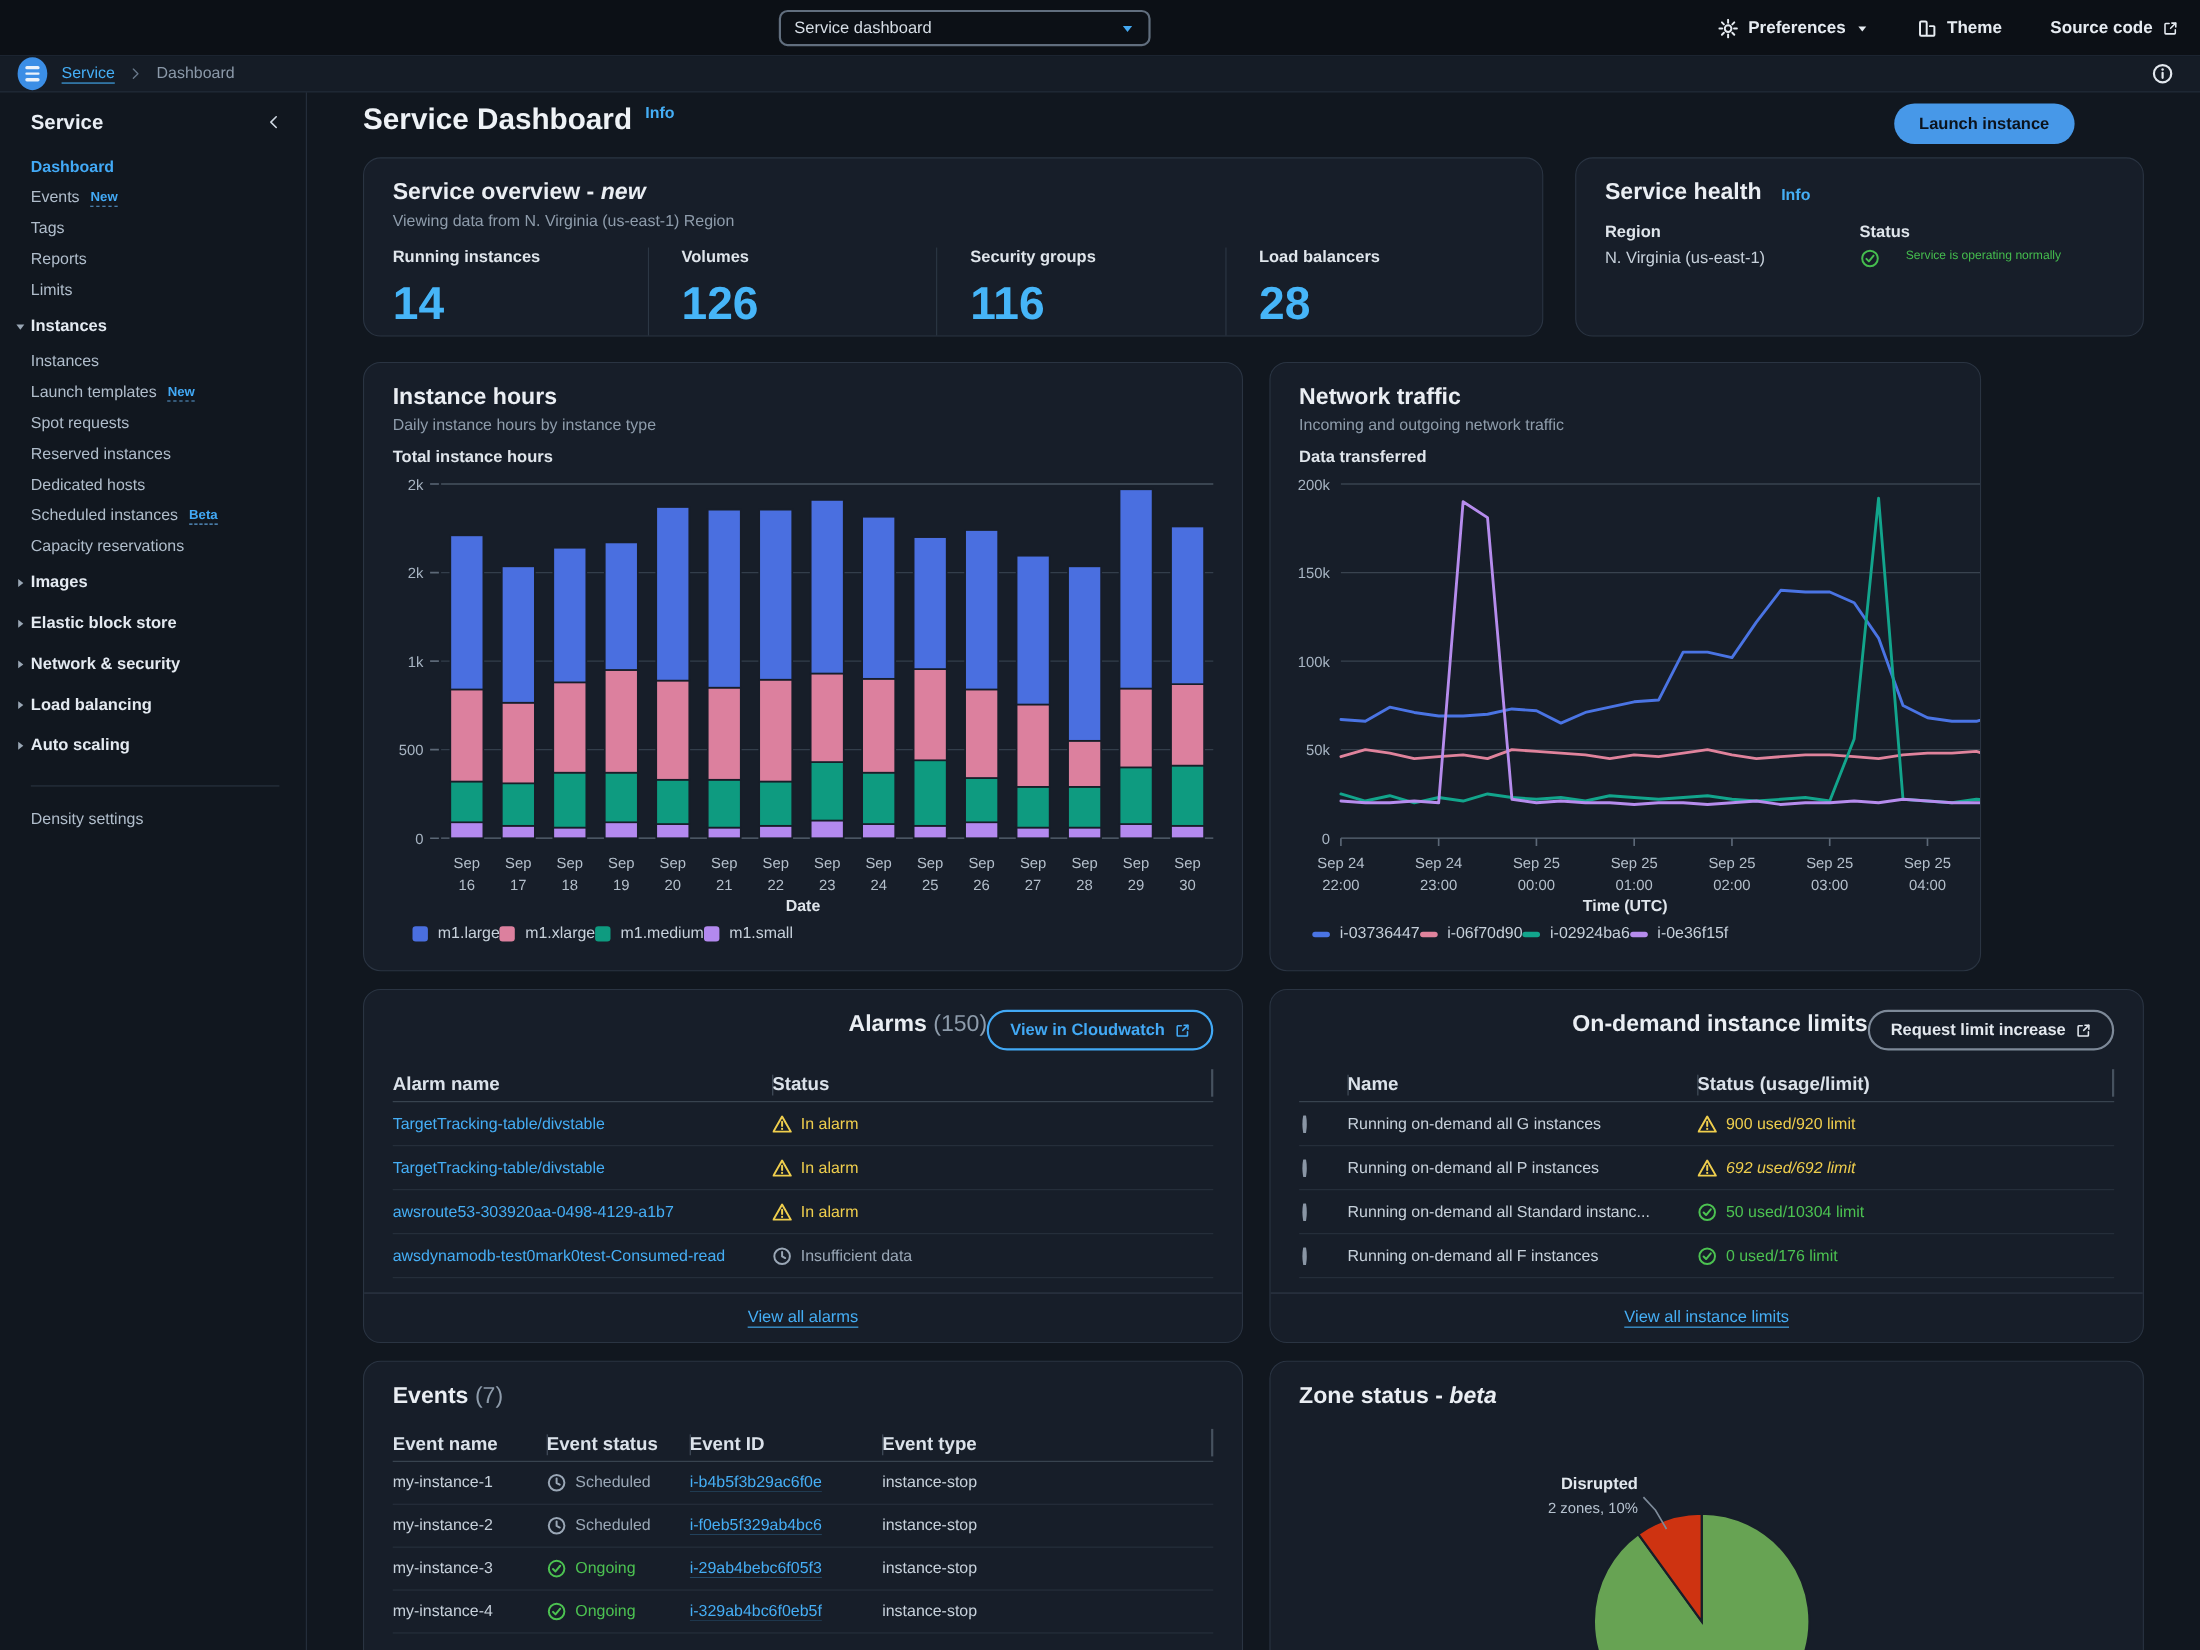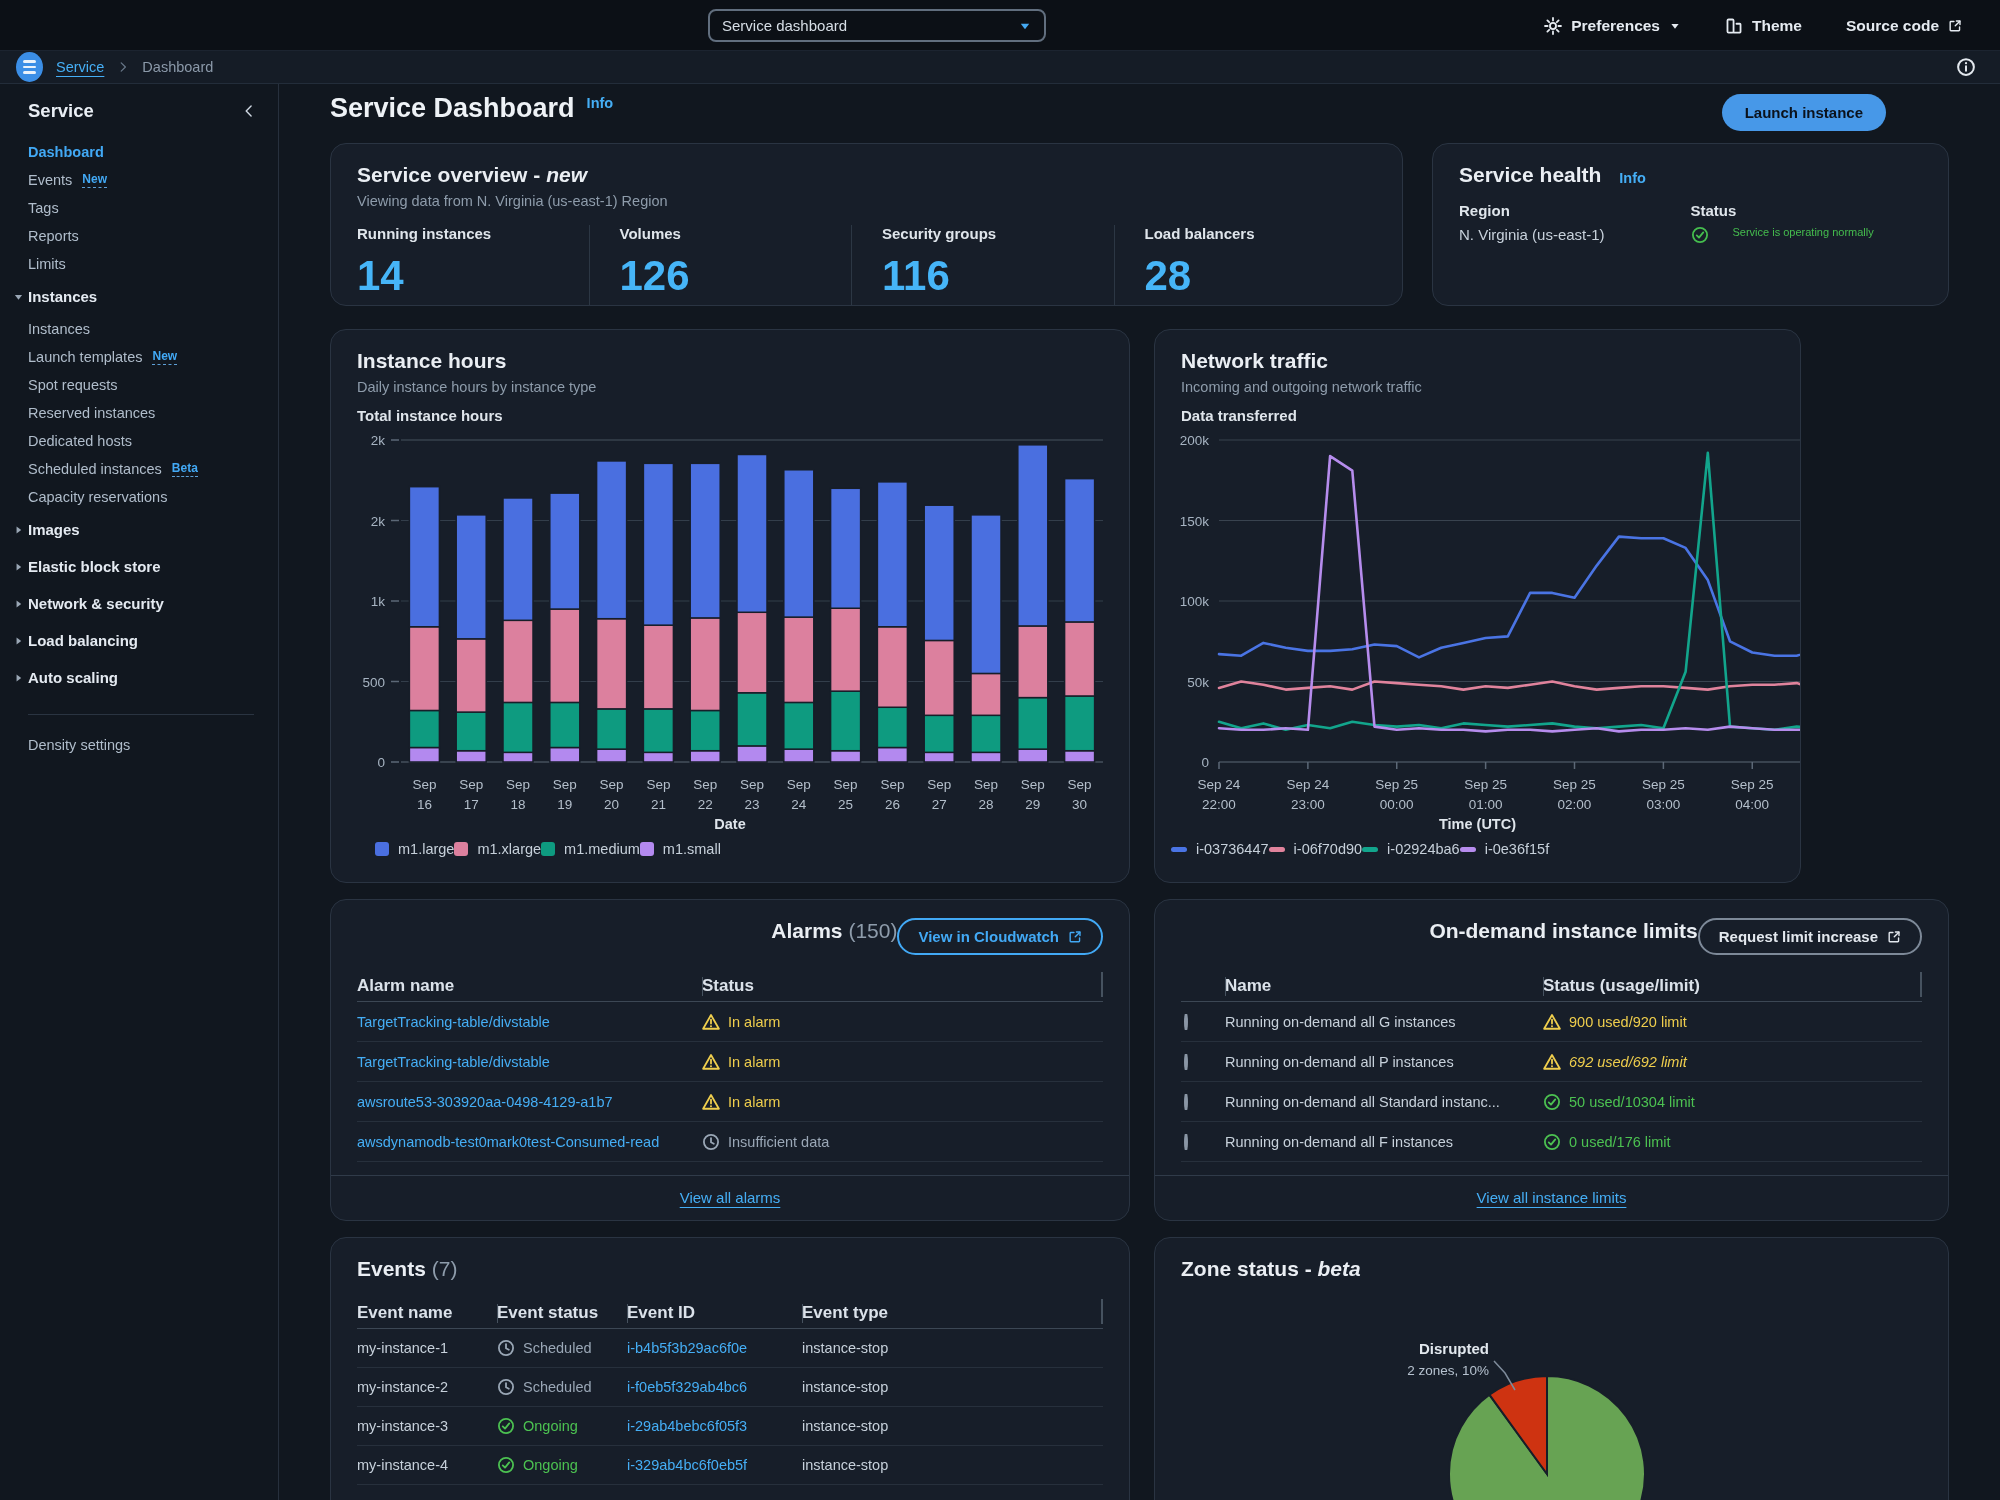--- a/index.html
+++ b/index.html
@@ -9,21 +9,21 @@
   .icon svg{width:100%;height:100%}
   .icon-12{width:12px;height:12px}
   .icon-14{width:14px;height:14px}
   .icon-20{width:20px;height:20px}
 
   
   .topbar{position:absolute;left:0;top:0;width:2000px;height:51px;background:#0c1016;border-bottom:1px solid #1c2430;box-sizing:border-box}
   .proj-select{position:absolute;left:708px;top:9px;width:338px;height:33px;border:2px solid #616e7e;border-radius:8px;
       box-sizing:border-box;display:flex;align-items:center;padding:0 12px;color:#d7dee6;font-size:15px;cursor:pointer}
   .proj-select .caret{margin-left:auto;color:#44a9f2}
-  .topbar-right{position:absolute;right:38px;top:0;height:51px;display:flex;align-items:center;gap:44px;color:#e6ebf1;font-weight:700;font-size:15.5px}
+  .topbar-right{position:absolute;right:20px;top:0;height:51px;display:flex;align-items:center;gap:44px;color:#e6ebf1;font-weight:700;font-size:15.5px}
   .topbar-item{display:flex;align-items:center;gap:9px;cursor:pointer}
 
   
   .subbar{position:absolute;left:0;top:51px;width:2000px;height:33px;background:#151c26;border-bottom:1px solid #232d3a;
       box-sizing:border-box;display:flex;align-items:center;padding-left:16px;gap:13px}
   .menu-btn{width:27px;height:30px;border-radius:50%;background:#3b8ee6;display:flex;flex-direction:column;justify-content:center;align-items:center;gap:3px;cursor:pointer}
   .menu-btn i{display:block;width:13px;height:2.5px;background:#eaf2fb;border-radius:2px}
   .crumb-sep{color:#68788a}
   .subbar .info-circle{position:absolute;right:24px;color:#e3e8ee;cursor:pointer}
 
@@ -83,21 +83,21 @@
   .kv-value{font-size:15px;color:#c7d1db}
   .status-ok{display:flex;align-items:flex-start;gap:24px;font-size:11px}
 
   
   .chart-svg{position:absolute;left:0;top:0;pointer-events:none}
   svg text{font-family:"Liberation Sans",sans-serif}
   svg text.tick{fill:#a7b4c2;font-size:13.5px}
   svg text.xtick{fill:#b4bfcb;font-size:13.5px}
   .xlabel{position:absolute;left:0;top:486px;width:100%;text-align:center;font-size:14.5px;font-weight:700;color:#dfe5eb}
   .legend{position:absolute;left:44px;top:511px;display:flex;align-items:center;font-size:14.5px;color:#c6d0da}
-  #net-card .legend{left:16px}
+  #net-card .legend{left:38px}
   .leg-item{display:inline-flex;align-items:center;gap:9px;cursor:pointer}
   .leg-item i.sq{width:14px;height:14px;border-radius:3px;display:inline-block}
   .leg-item i.ln{width:16px;height:5px;border-radius:2.5px;display:inline-block}
   svg text.pie-lab{fill:#e2e8ee;font-size:15px;font-weight:700}
   svg text.pie-sub{fill:#b6c2cf;font-size:13.5px}
 
   
   .tbl-header{display:grid;height:30px;align-items:center;font-weight:700;color:#dbe2ea;font-size:17px;
       border-bottom:1px solid #3c4754;margin-top:16px;position:relative}
   .tbl-header .th{position:relative;padding-right:10px;white-space:nowrap;overflow:hidden}

